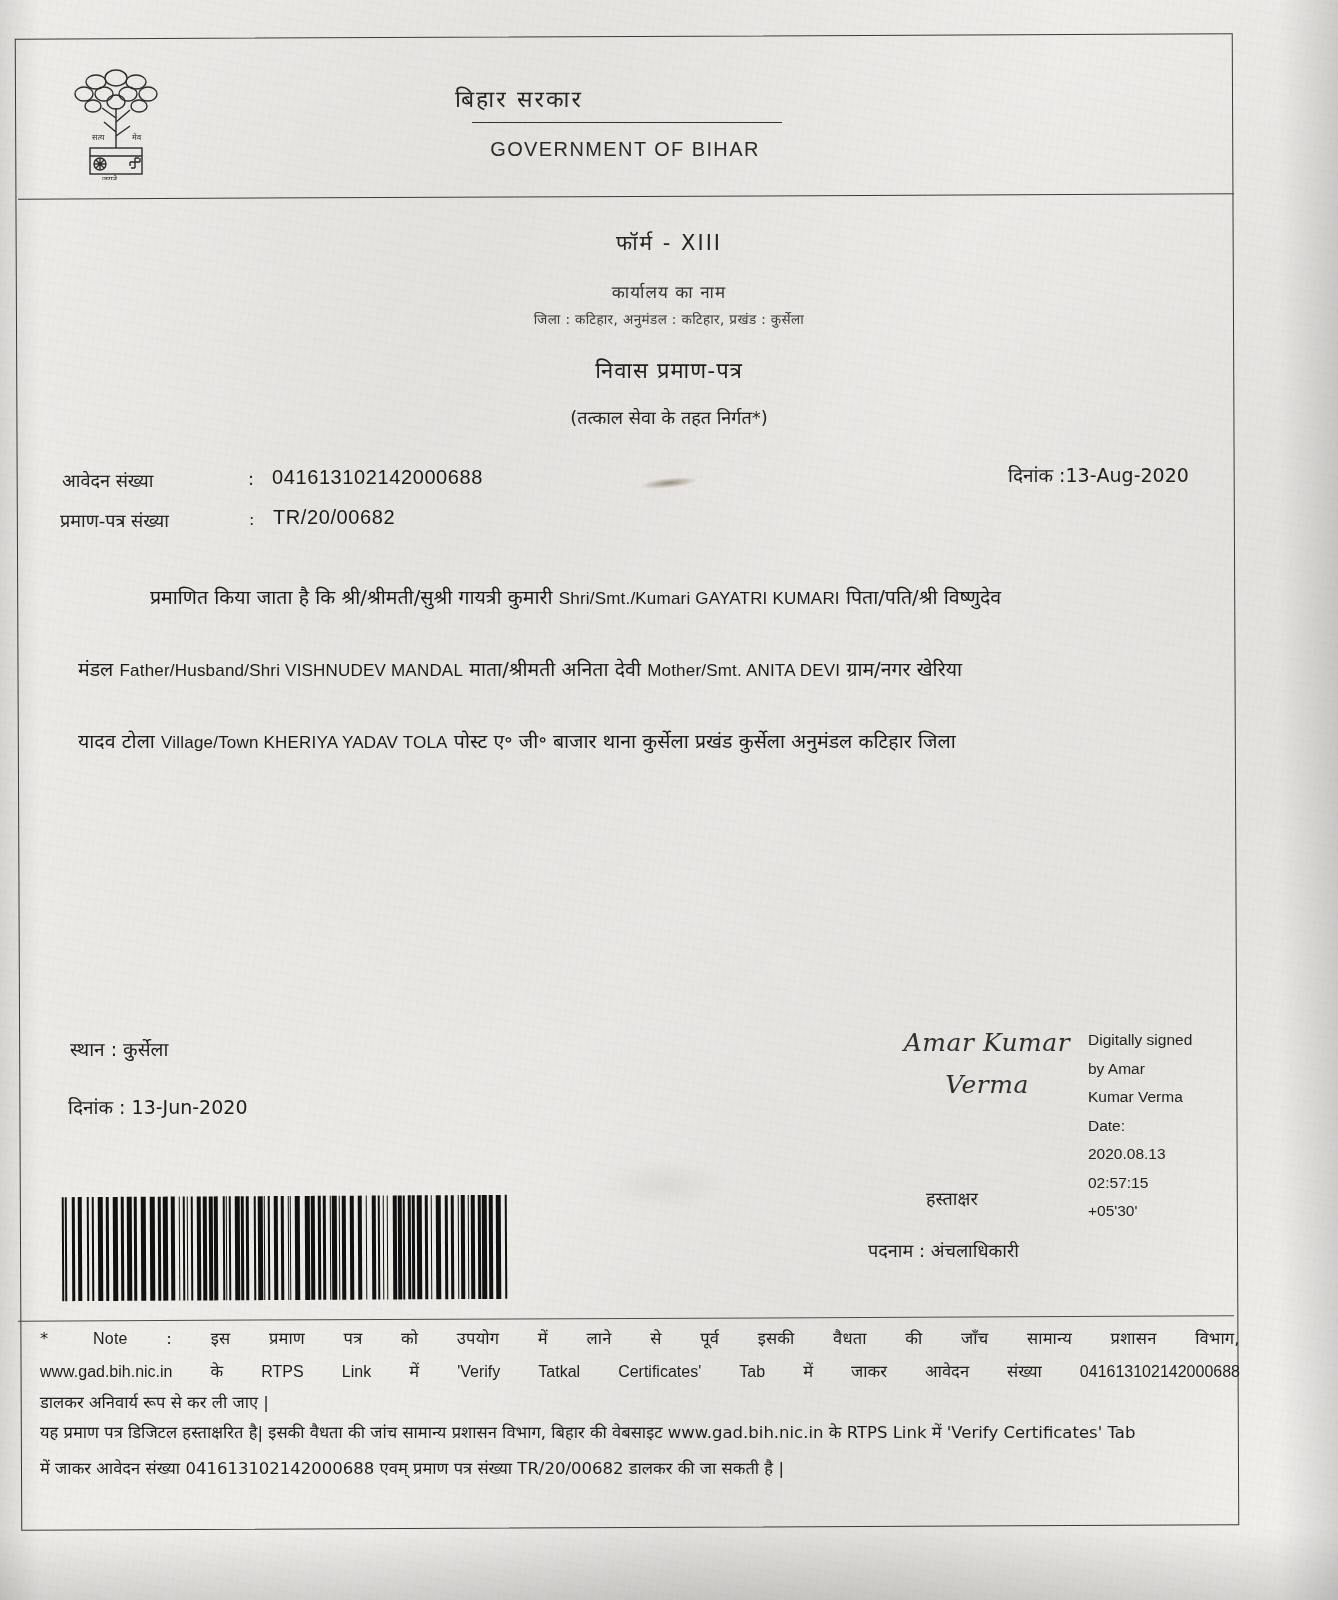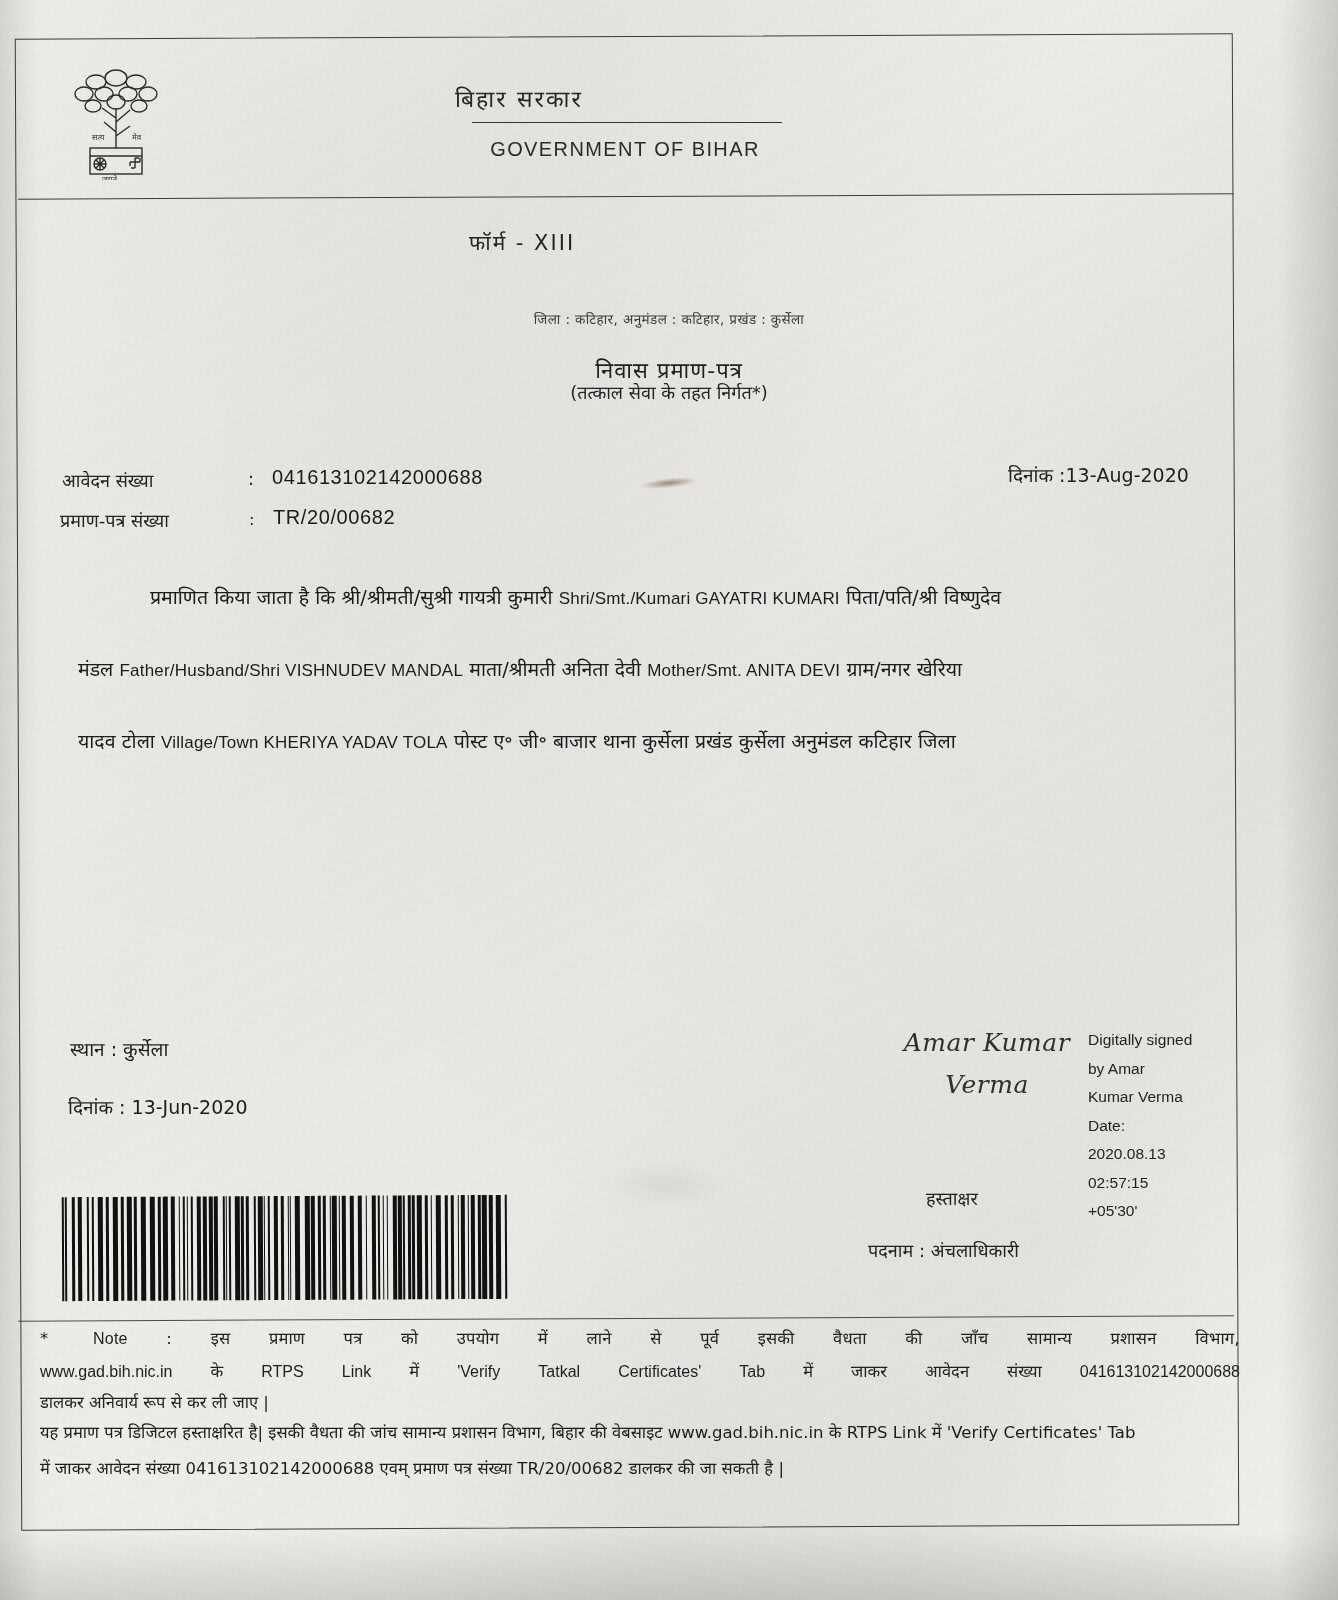--- a/index.html
+++ b/index.html
@@ -117,21 +117,21 @@
     letter-spacing: 1.4px;
     font-family: "Liberation Sans", sans-serif;
     color: #2a2a2a;
   }
 
   .form-no {
     position: absolute;
     left: 469px;
     top: 228px;
     width: 400px;
-    text-align: left;
+    text-align: center;
     font-size: 21px;
     letter-spacing: 2px;
     color: #242424;
   }
   .office-label {
     position: absolute;
     left: 469px;
     top: 280px;
     width: 400px;
     text-align: center;
@@ -155,21 +155,21 @@
     top: 354px;
     width: 400px;
     text-align: center;
     font-size: 22px;
     letter-spacing: 1px;
     color: #1f1f1f;
   }
   .cert-sub {
     position: absolute;
     left: 439px;
-    top: 380px;
+    top: 405px;
     width: 460px;
     text-align: center;
     font-size: 18px;
     color: #242424;
   }
 
   .app-label {
     position: absolute;
     left: 62px;
     top: 468px;
@@ -399,20 +399,21 @@
         <text x="56" y="130">जयते</text>
       </g>
     </svg>
   </div>
 
   <div class="gov-hi">बिहार  सरकार</div>
   <div class="gov-rule"></div>
   <div class="gov-en">GOVERNMENT OF BIHAR</div>
 
   <div class="form-no">फॉर्म - XIII</div>
+  <div class="office-label">कार्यालय  का  नाम</div>
   <div class="office-detail">जिला : कटिहार,  अनुमंडल : कटिहार,  प्रखंड : कुर्सेला</div>
   <div class="cert-title">निवास  प्रमाण-पत्र</div>
   <div class="cert-sub">(तत्काल सेवा के तहत निर्गत*)</div>
 
   <div class="app-label">आवेदन संख्या</div>
   <div class="app-colon">:</div>
   <div class="app-value">041613102142000688</div>
 
   <div class="cert-label">प्रमाण-पत्र संख्या</div>
   <div class="cert-colon">:</div>

